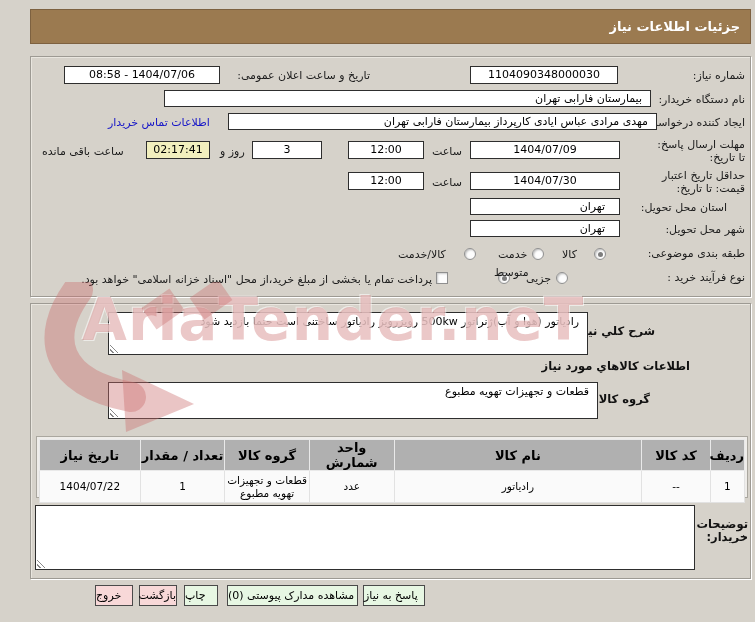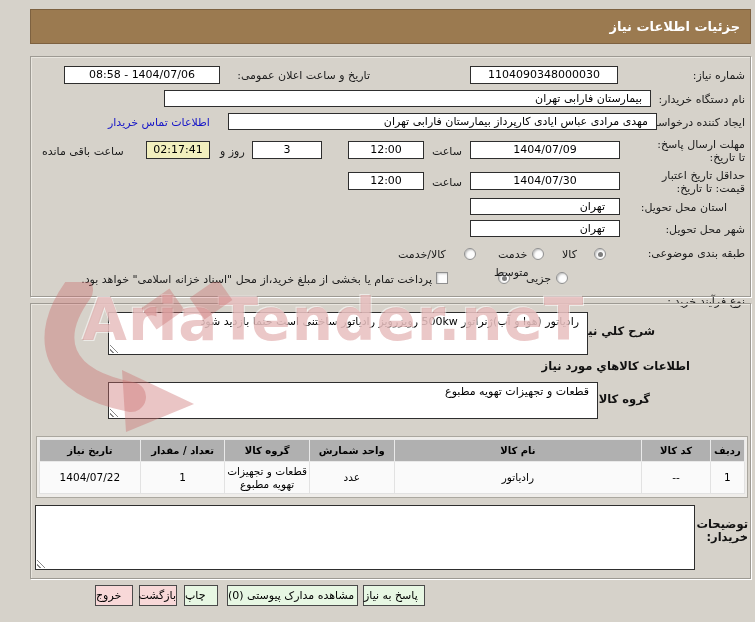--- a/index.html
+++ b/index.html
@@ -35,21 +35,21 @@
   .chk { position:absolute; width:12px; height:12px; border:1px solid #8f8f8f;
     background:#fdfdfd; box-shadow:inset 1px 1px 2px rgba(0,0,0,.2); }
 
   .rsz { position:absolute; width:9px; height:9px; pointer-events:none;
     background:repeating-linear-gradient(45deg, transparent 0 2px, #8a8a8a 2px 3px);
     clip-path:polygon(0 0, 0 100%, 100% 100%); }
 
   #tablewrap { position:absolute; left:36px; top:436px; width:712px; height:62px;
     border:1px solid #aaa79f; background:#efedea; padding:2px; }
   table { border-collapse:collapse; width:100%; table-layout:fixed; }
-  th { background:#b0b0b0; color:#000; font-size:10px; font-weight:bold;
+  th { background:#b0b0b0; color:#000; font-size:13px; font-weight:bold;
     border:1px solid #e9e9e9; height:22px; }
   td { background:#fafafa; font-size:10.5px; text-align:center; border:1px solid #e2e2e2;
     height:32px; line-height:13px; }
 
   .btn { position:absolute; top:585px; height:21px; border:1px solid #4a4a4a;
     font-size:11px; font-family:"DejaVu Sans", sans-serif; line-height:19px;
     text-align:left; cursor:pointer; }
   .green { background:#e7f7e3; }
   .pink  { background:#f8d8d8; }
 
@@ -100,21 +100,21 @@
   <div class="inp txt" style="left:470px; top:220px; width:150px; height:17px; line-height:15px; padding-right:14px;">تهران</div>
 
   <div class="lbl r" style="right:10px; top:247px;">طبقه بندی موضوعی:</div>
   <div class="radio on" style="left:594px; top:248px;"></div>
   <div class="lbl" style="left:562px; top:248px;">کالا</div>
   <div class="radio" style="left:532px; top:248px;"></div>
   <div class="lbl" style="left:498px; top:248px;">خدمت</div>
   <div class="radio" style="left:464px; top:248px;"></div>
   <div class="lbl" style="left:398px; top:248px;">کالا/خدمت</div>
 
-  <div class="lbl r" style="right:10px; top:271px;margin-top:24px;">نوع فرآیند خرید :</div>
+  <div class="lbl r" style="right:10px; top:271px;">نوع فرآیند خرید :</div>
   <div class="radio" style="left:556px; top:272px;"></div>
   <div class="lbl" style="left:526px; top:272px;">جزیی</div>
   <div class="radio on" style="left:498px; top:272px;"></div>
   <div class="lbl" style="left:458px; top:266px;margin-left:36px;">متوسط</div>
   <div class="chk" style="left:436px; top:272px;"></div>
   <div class="lbl" style="left:28px; top:273px; width:404px; text-align:right;">پرداخت تمام یا بخشی از مبلغ خرید،از محل "اسناد خزانه اسلامی" خواهد بود.</div>
 
   <div class="groupbox" id="gb2"></div>
 
   <div class="blbl r" style="right:100px; top:325px;">شرح کلي نیاز:</div>

